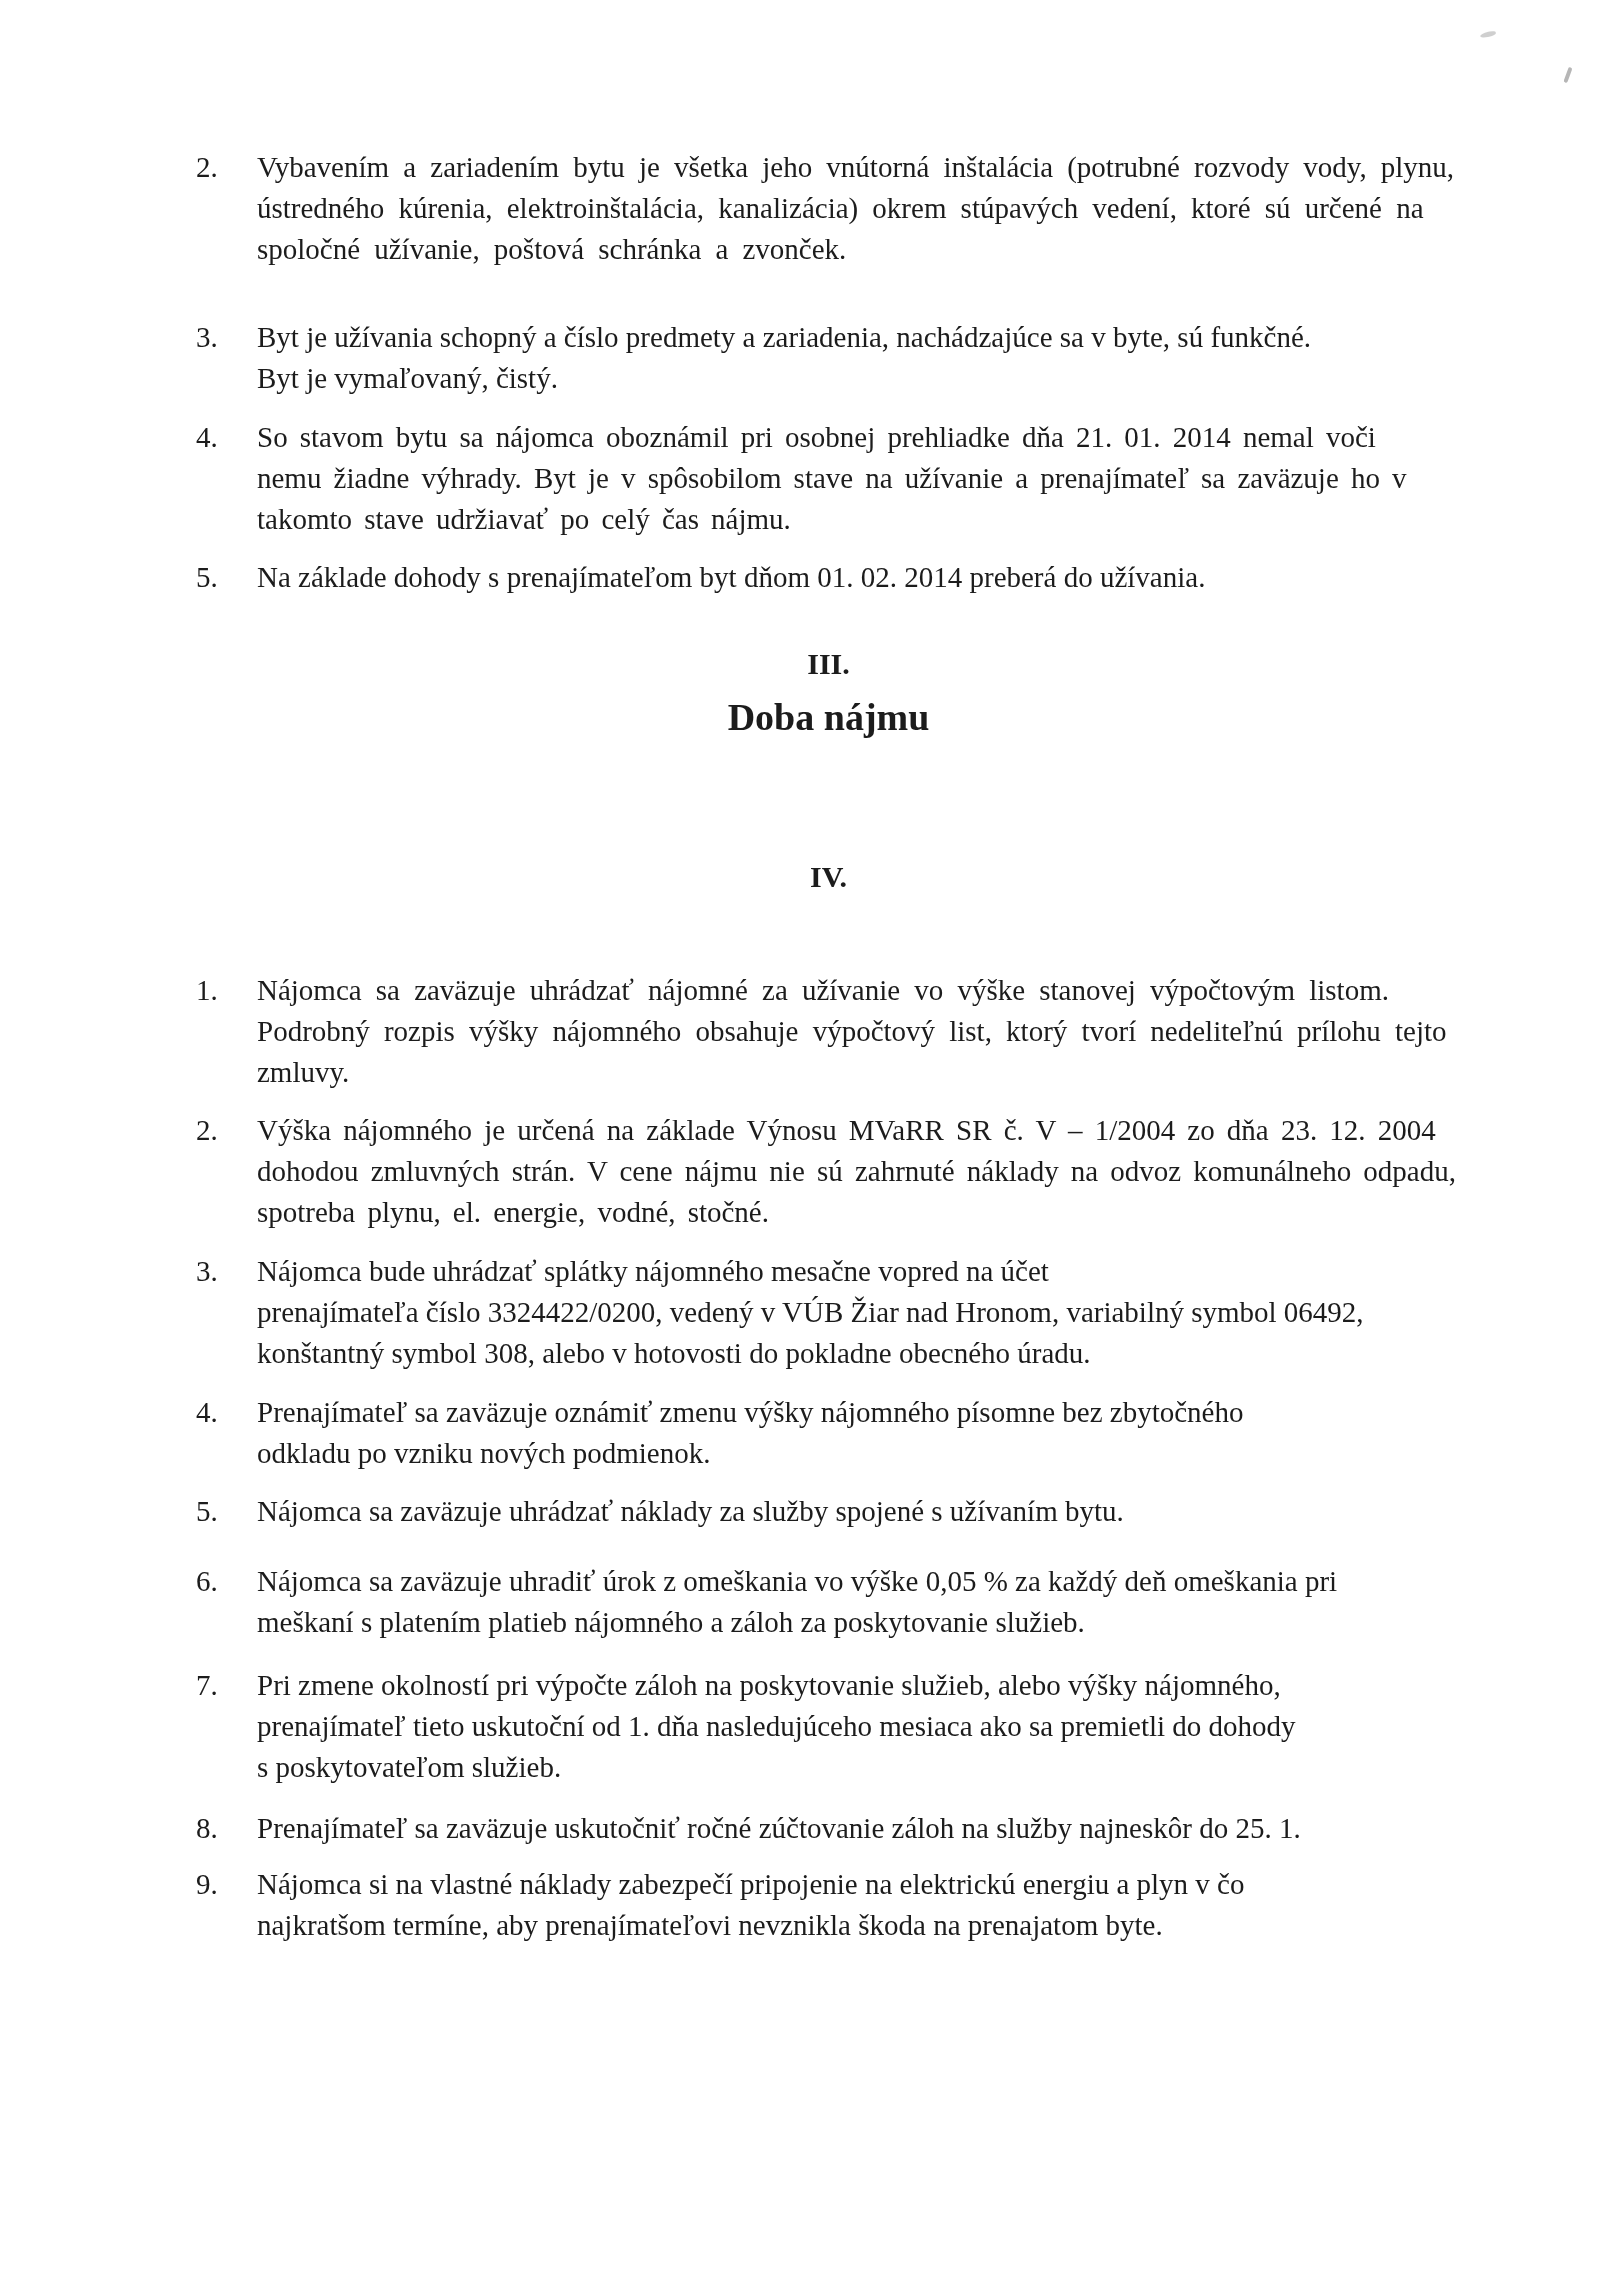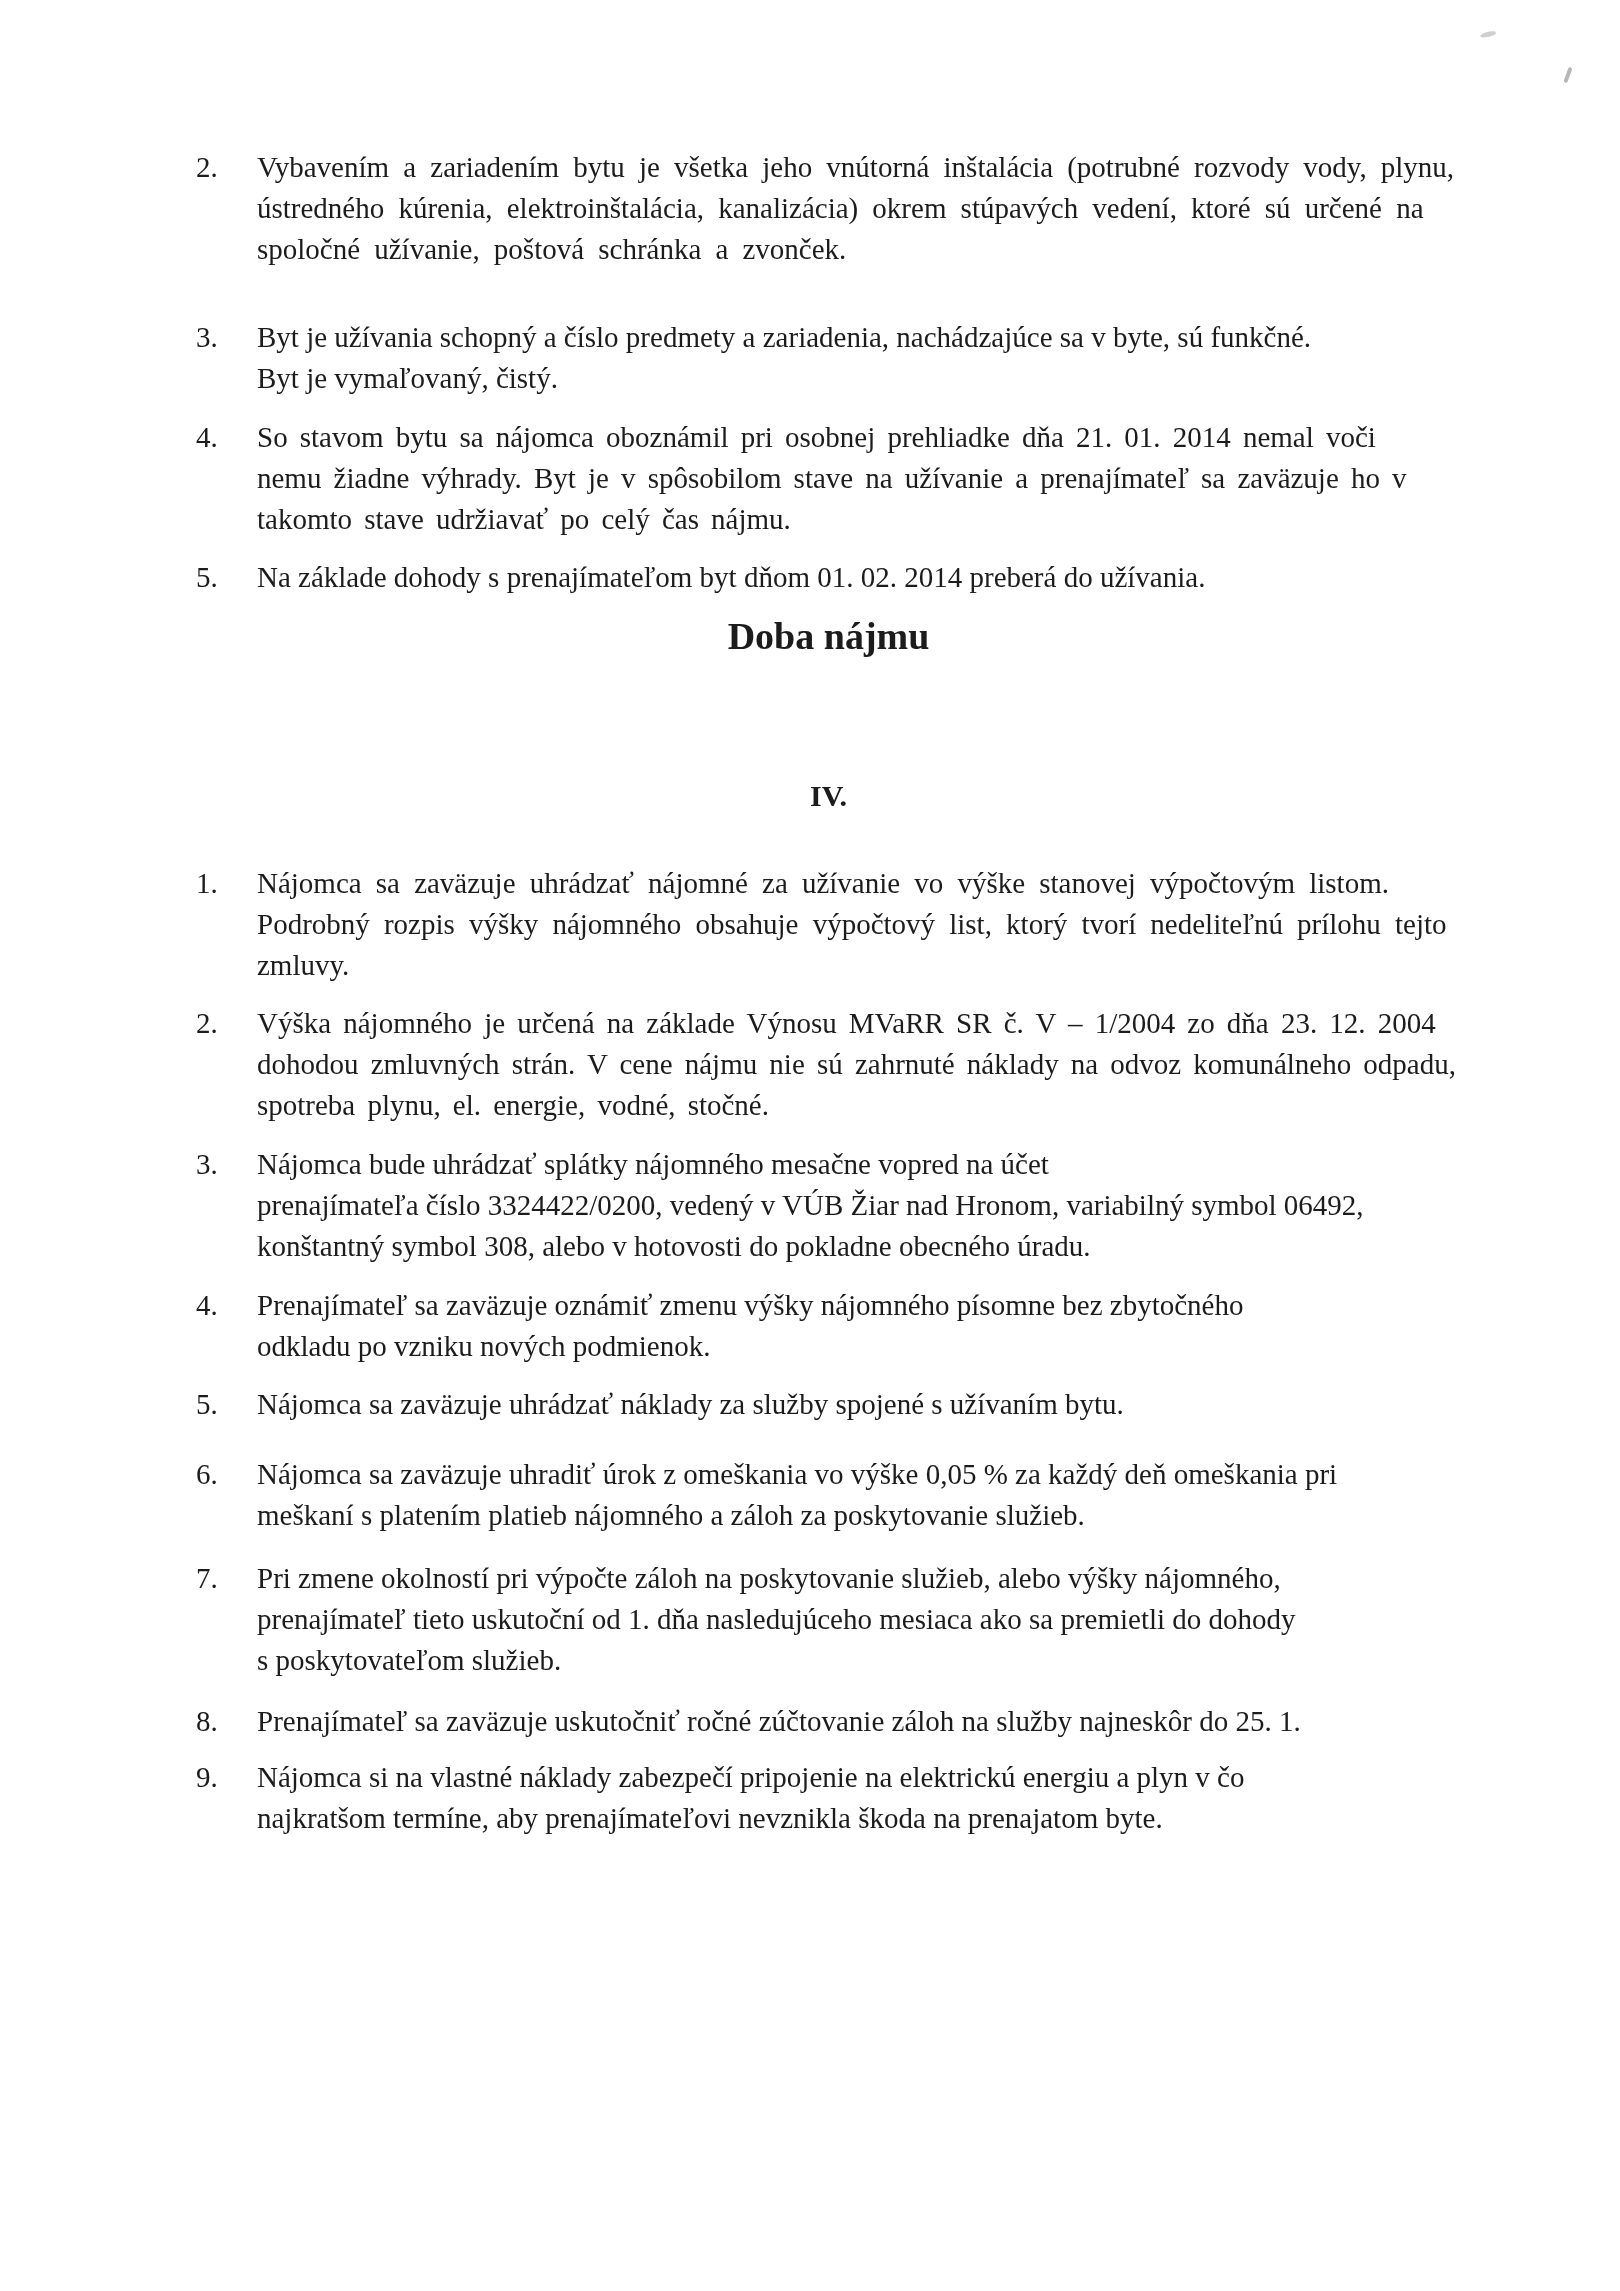--- a/index.html
+++ b/index.html
@@ -25,21 +25,21 @@
   .h-num {
     font-weight:bold; font-size:30px;
     text-align:center; padding-right:53px;
     margin:45px 0 12.7px 0;
   }
   .h-title {
     font-weight:bold; font-size:38px;
     text-align:center; padding-right:53px;
     margin:0 0 57px 0;
   }
-  .h-num.second { margin-top:118px; margin-bottom:47px; }
+  .h-num.second { margin-top:118px; margin-bottom:73px; }
   .h-title.second { margin-bottom:23.5px; }
   .body-line { margin:0 0 0 -9.8px; white-space:pre-line; }
   .artifact { position:absolute; background:#9a9a9a; opacity:0.65; }
   .artifact.a1 {
     left:1480px; top:32px; width:15.7px; height:4.9px;
     border-radius:60% 40% 50% 50%; transform:rotate(-12deg);
     background:#b5b5b5;
   }
   .artifact.a2 {
     left:1566px; top:67px; width:3.9px; height:15.7px;
@@ -73,20 +73,21 @@
         <div class="txt">So stavom bytu sa nájomca oboznámil pri osobnej prehliadke dňa 21. 01. 2014 nemal voči
 nemu žiadne výhrady. Byt je v spôsobilom stave na užívanie a prenajímateľ sa zaväzuje ho v
 takomto stave udržiavať po celý čas nájmu.</div>
       </li>
       <li class="item">
         <span class="num">5.</span>
         <div class="txt">Na základe dohody s prenajímateľom byt dňom 01. 02. 2014 preberá do užívania.</div>
       </li>
     </ol>
 
+    <div class="h-num">III.</div>
     <div class="h-title">Doba nájmu</div>
 
     <div class="h-num second">IV.</div>
 
     <ol class="items">
       <li class="item xwide">
         <span class="num">1.</span>
         <div class="txt">Nájomca sa zaväzuje uhrádzať nájomné za užívanie vo výške stanovej výpočtovým listom.
 Podrobný rozpis výšky nájomného obsahuje výpočtový list, ktorý tvorí nedeliteľnú prílohu tejto
 zmluvy.</div>

